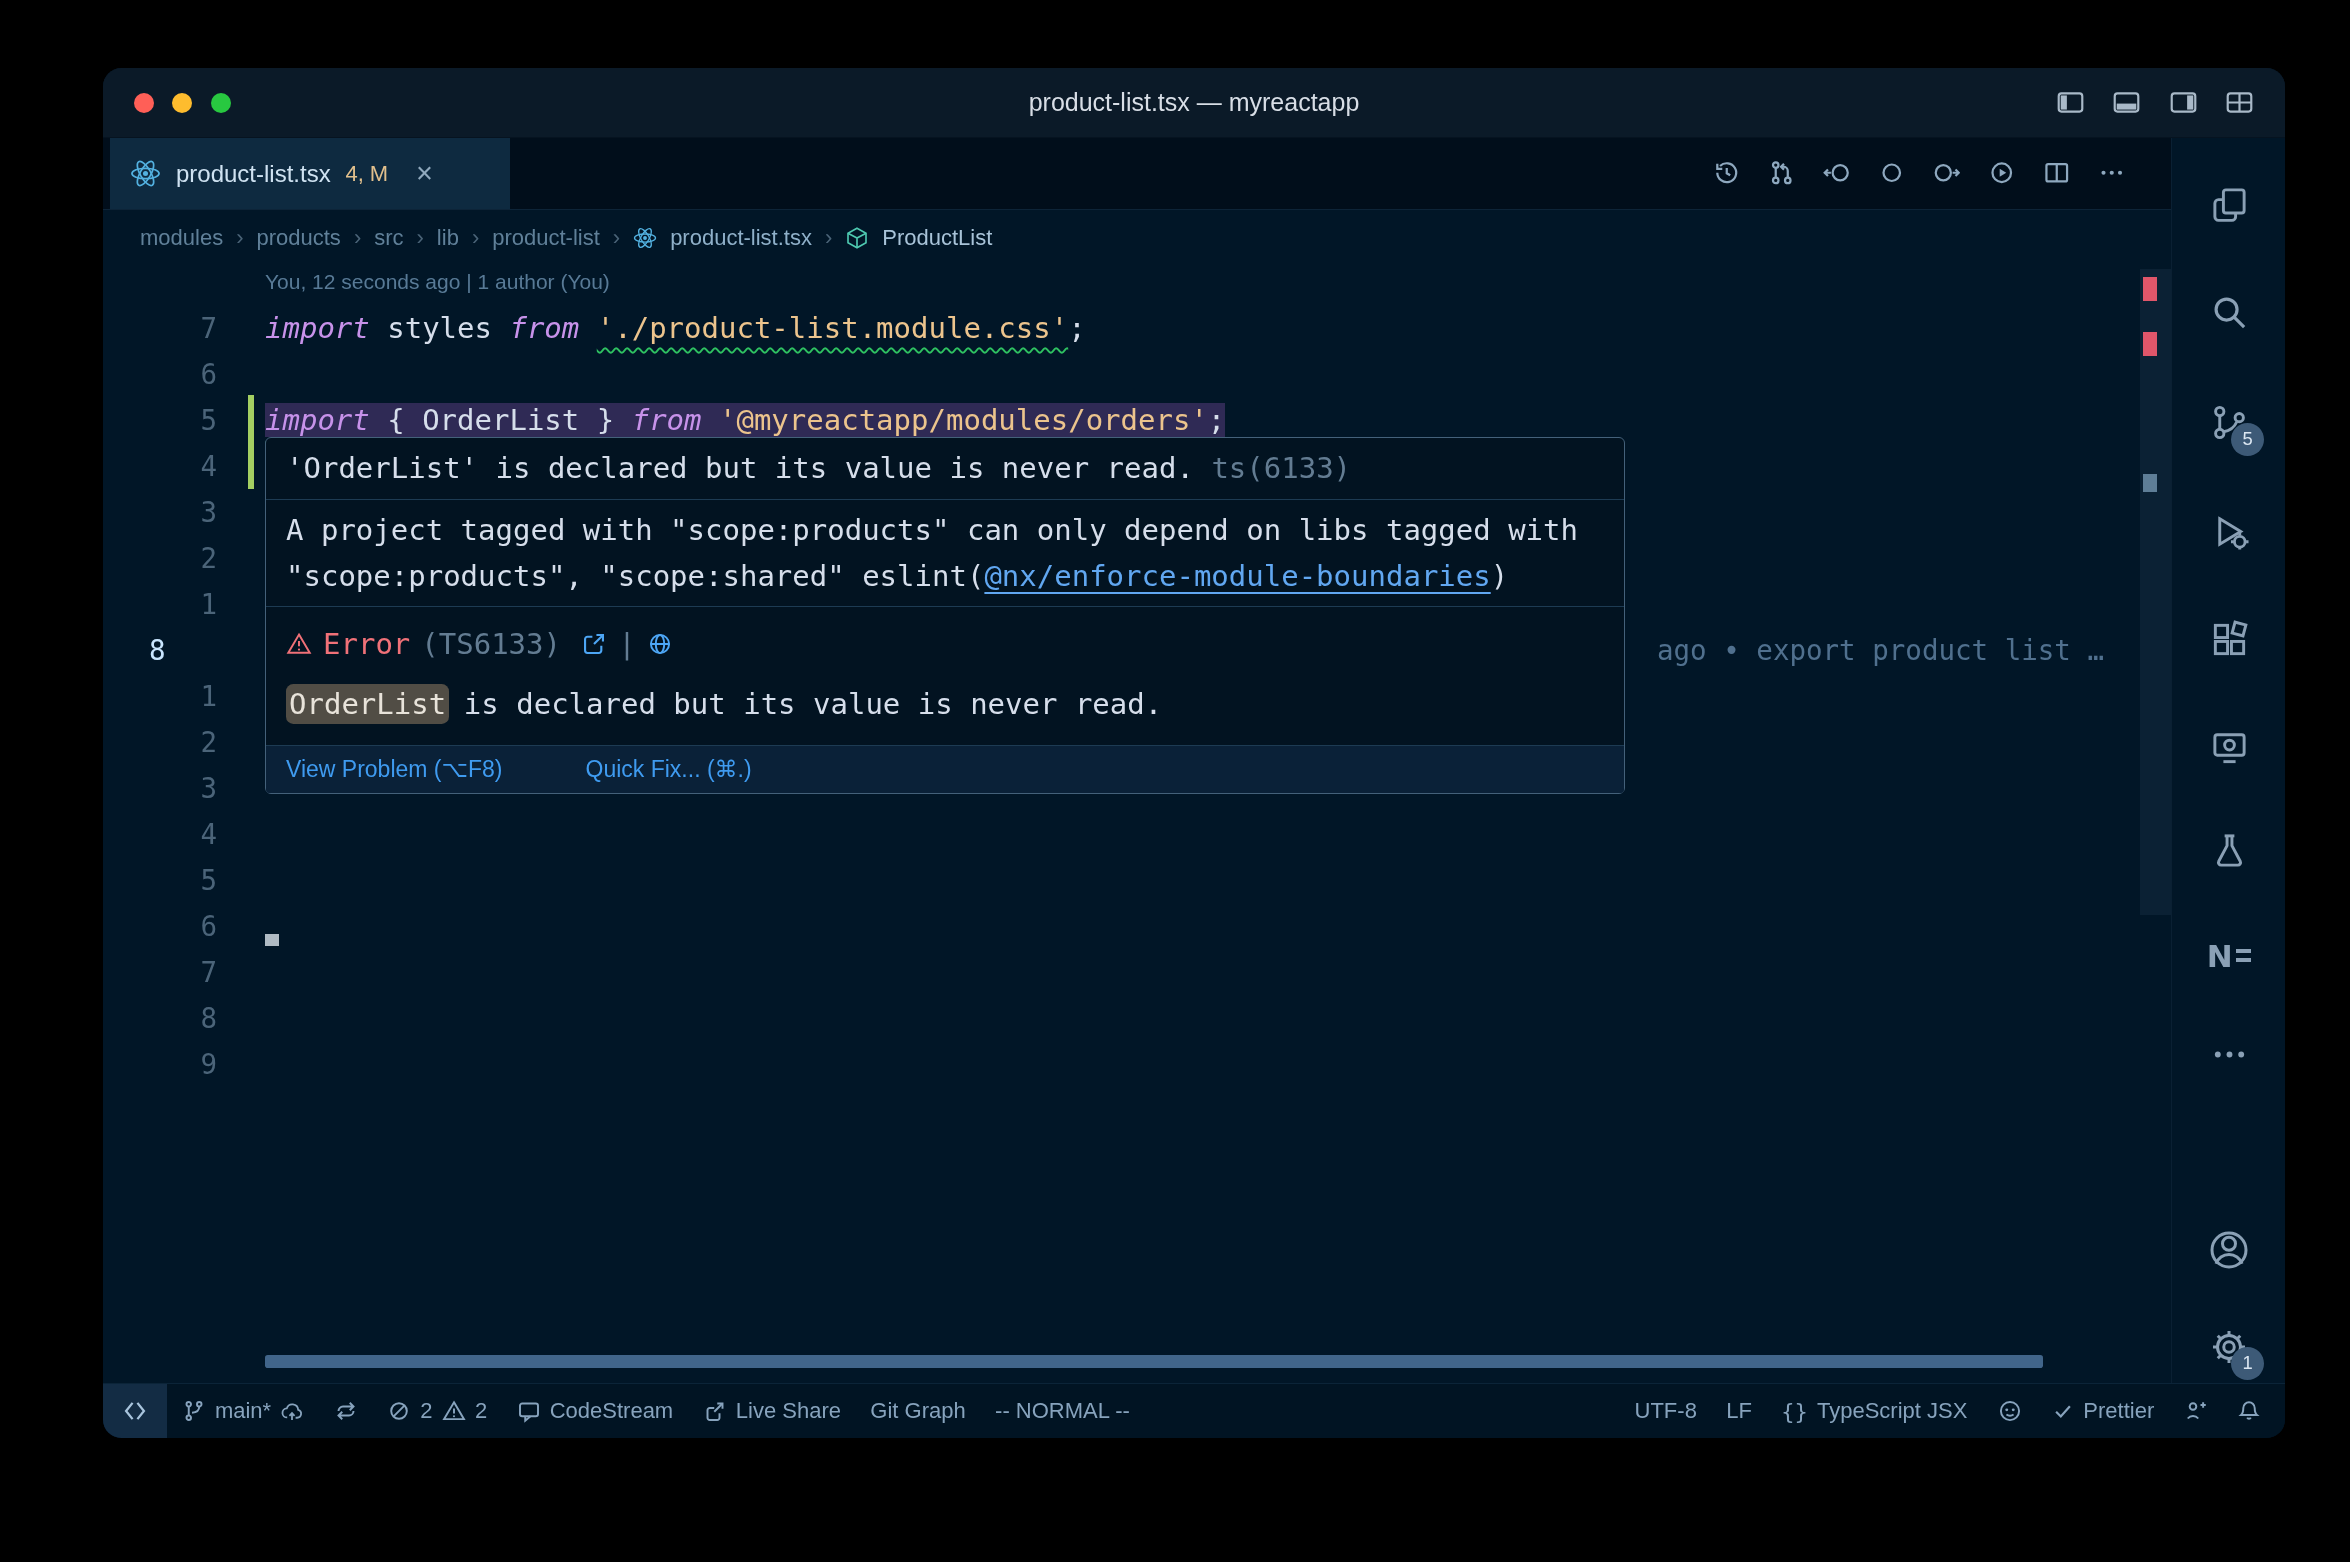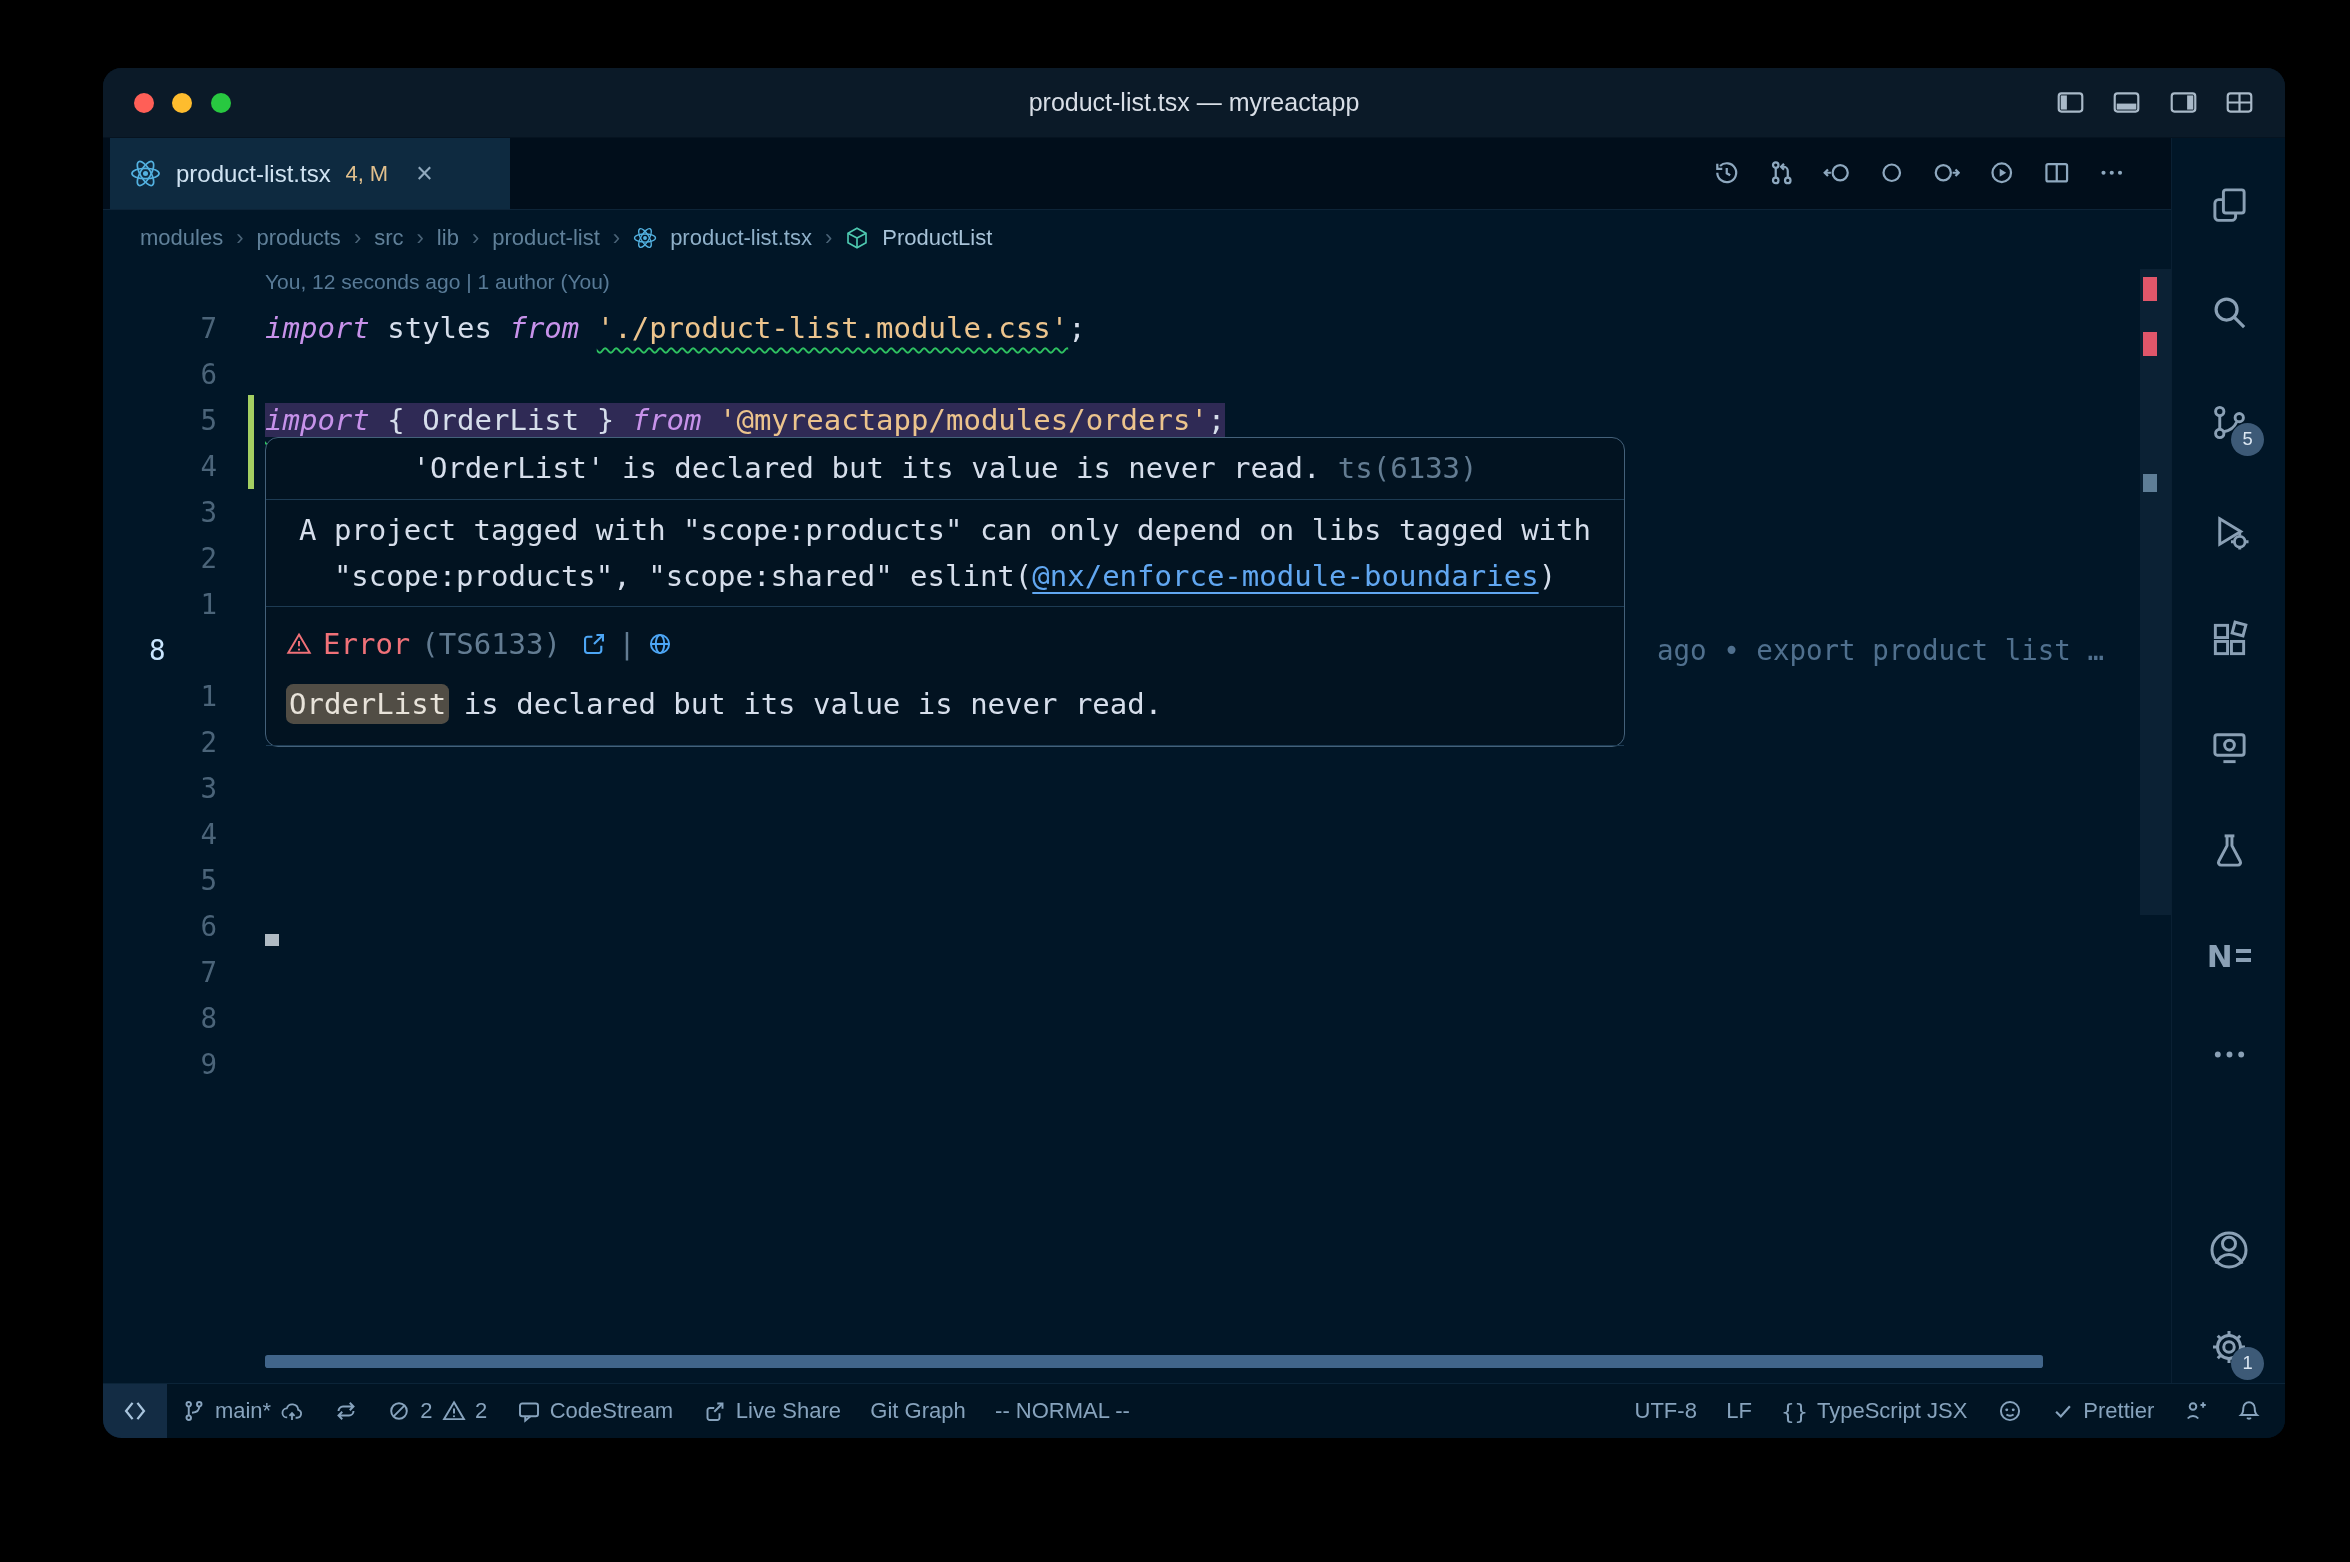--- a/index.html
+++ b/index.html
@@ -103,22 +103,22 @@
   .ov .m1 { top:12px; height:24px; background:#e0566a; }
   .ov .m2 { top:67px; height:24px; background:#e0566a; }
   .ov .m3 { top:209px; height:18.4px; background:#5f7e97; }
   .hscroll {
     position:absolute; left:162px; bottom:14.7px; width:1778px; height:13.8px;
     background:#41658a; border-radius:2.8px;
   }
   
   .hover {
     position:absolute; left:162px; top:172px; width:1360px; z-index:10;
-    background:#021321; border:0.9px solid #44617a; border-radius:13px;
-    font-family:"DejaVu Sans Mono",monospace; font-size:29px; color:#d6deeb;text-align:center;
+    background:#021321; border:0.9px solid #44617a; border-radius:6px;
+    font-family:"DejaVu Sans Mono",monospace; font-size:29px; color:#d6deeb;
   }
   .hover-sec { padding:7.3px 20px; border-bottom:0.9px solid #1d3b53; line-height:46px; }
   .hover-sec.s1 { line-height:44px; padding:8.3px 20px; }
   .hover-sec.s3 { padding:11px 20px; }
   .dim { color:#637c92; }
   .link { color:#61a7f1; text-decoration:underline; text-underline-offset:5.5px; cursor:pointer; }
   .err-row { display:flex; align-items:center; gap:11px; height:51px; }
   .err { color:#f07178; }
   .blue-ico { color:#4da6f5; display:flex; align-items:center; }
   .chip-row { display:flex; align-items:center; height:59px; margin-top:5.5px; }
@@ -382,20 +382,24 @@
                     <ellipse cx="8" cy="8" rx="2.6" ry="5.6"></ellipse>
                     <path d="M2.4 8h11.2"></path>
                   </svg>
               </span>
             </div>
             <div class="chip-row">
               <span class="chip">OrderList</span>
               <span>is declared but its value is never read.</span>
             </div>
           </div>
+          <div class="hover-footer">
+            <span class="hlink">View Problem (⌥F8)</span>
+            <span class="hlink">Quick Fix... (⌘.)</span>
+          </div>
         </div>
         <div class="hover-grip"></div>
 
         <div class="ov">
           <div class="slider"></div>
           <div class="mark m1"></div>
           <div class="mark m2"></div>
           <div class="mark m3"></div>
         </div>
         <div class="hscroll"></div>

